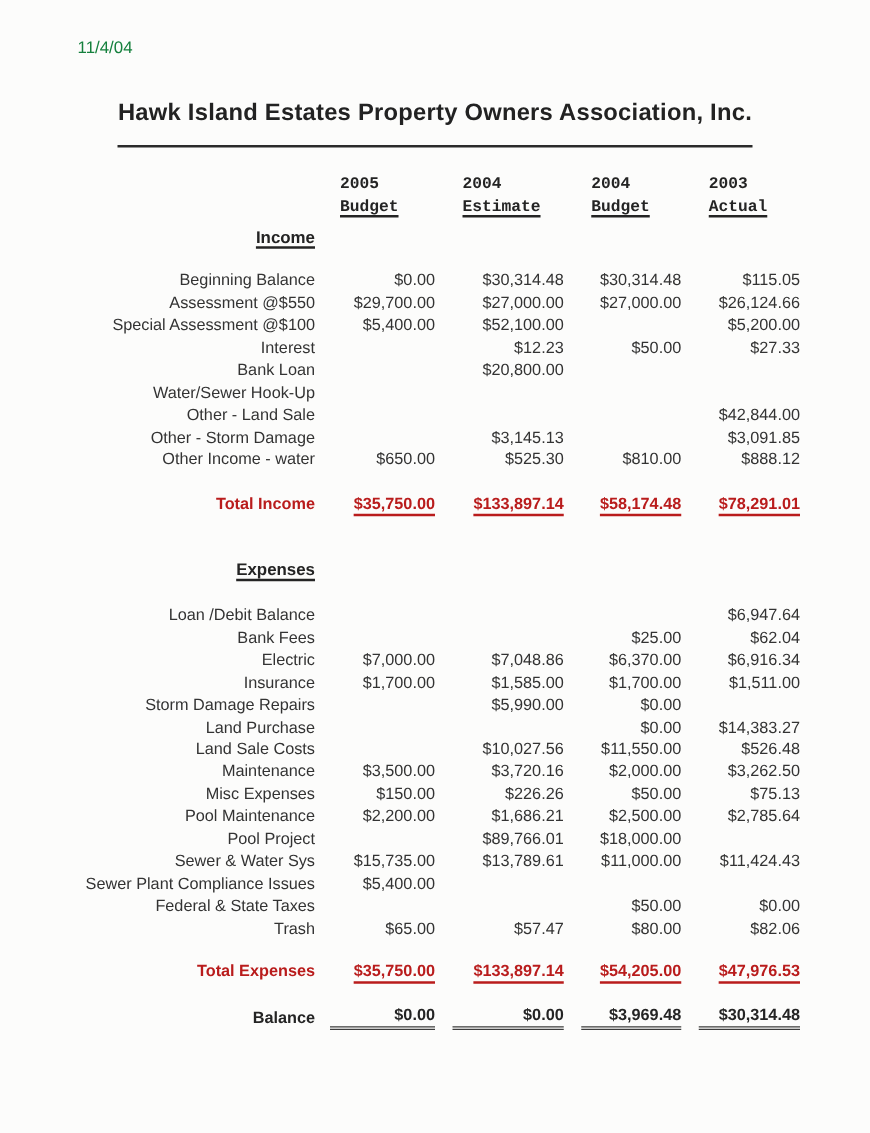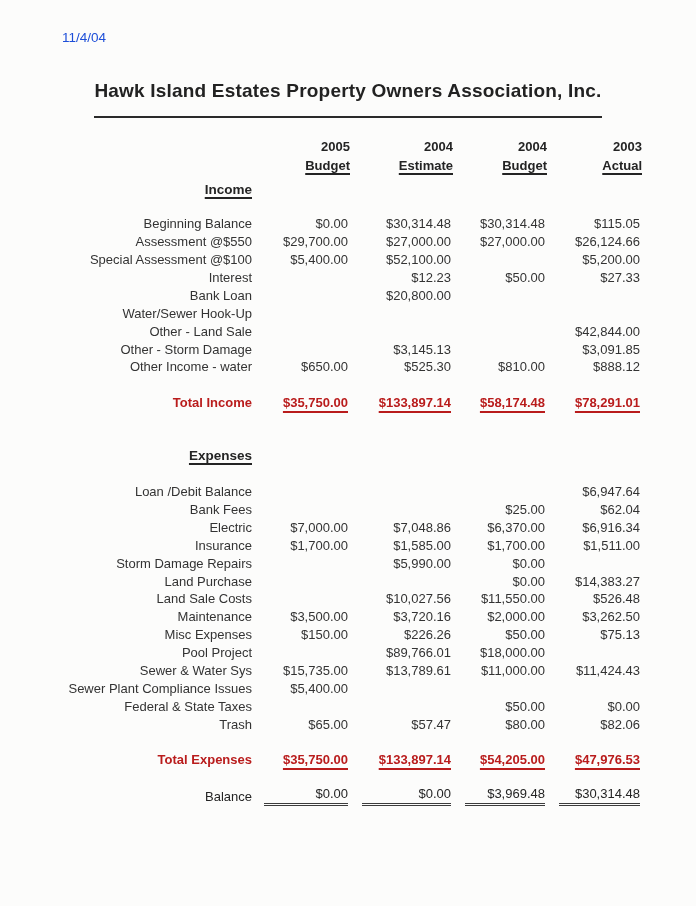--- a/index.html
+++ b/index.html
@@ -10,21 +10,21 @@
     font-family: "Liberation Sans", sans-serif;
     color: #333;
     overflow: hidden;
   }
   .page { width: 696px; height: 906px; position: relative; }
 
   .date {
     margin: 30px 0 0 62px;
     font-size: 13.5px;
     line-height: 16px;
-    color: #1d4ed8;
+    color: #15803d;
   }
 
   h1.title {
     margin: 34px 0 0 0;
     text-align: center;
     font-size: 19px;
     line-height: 22px;
     font-weight: bold;
     color: #222;
   }
@@ -53,25 +53,26 @@
     height: 17.9px;
     vertical-align: middle;
     color: #333;
     white-space: nowrap;
     overflow: visible;
   }
   td.num { text-align: right; padding-right: 2px; }
   td.label { text-align: right; }
 
   thead td {
-    text-align: right;
+    text-align: left;
     font-weight: bold;
     color: #242424;
     height: 19px;
     padding-left: 20px;
+    font-family: Liberation Mono, monospace;
   }
   thead td.corner { padding-left: 0; }
   .colu {
     text-decoration: underline;
     text-underline-offset: 3px;
     text-decoration-thickness: 1.5px;
   }
 
   .sect {
     font-weight: bold;
@@ -82,21 +83,21 @@
     text-decoration-thickness: 1.5px;
   }
 
   tr.total td { font-weight: bold; color: #b91c1c; }
   .tot {
     text-decoration: underline;
     text-underline-offset: 4px;
     text-decoration-thickness: 1.5px;
   }
 
-  tr.balance td { font-weight: normal; color: #242424; }
+  tr.balance td { font-weight: bold; color: #242424; }
   tr.balance td.num .dbl {
     border-bottom: 3.5px double #3c3c3c;
     padding-bottom: 2px;
     margin-left: 12px;
     text-align: right;
   }
 
   tr.sp td { height: auto; }
   tr.sp6  td { height: 6px; }
   tr.sp16 td { height: 16px; }
@@ -299,20 +300,27 @@
           <td class="num">$3,720.16</td>
           <td class="num">$2,000.00</td>
           <td class="num">$3,262.50</td>
         </tr>
         <tr class="data-row">
           <td class="label">Misc Expenses</td>
           <td class="num">$150.00</td>
           <td class="num">$226.26</td>
           <td class="num">$50.00</td>
           <td class="num">$75.13</td>
+        </tr>
+        <tr class="data-row">
+          <td class="label">Pool Maintenance</td>
+          <td class="num">$2,200.00</td>
+          <td class="num">$1,686.21</td>
+          <td class="num">$2,500.00</td>
+          <td class="num">$2,785.64</td>
         </tr>
         <tr class="data-row">
           <td class="label">Pool Project</td>
           <td class="num"></td>
           <td class="num">$89,766.01</td>
           <td class="num">$18,000.00</td>
           <td class="num"></td>
         </tr>
         <tr class="data-row">
           <td class="label">Sewer &amp; Water Sys</td>

